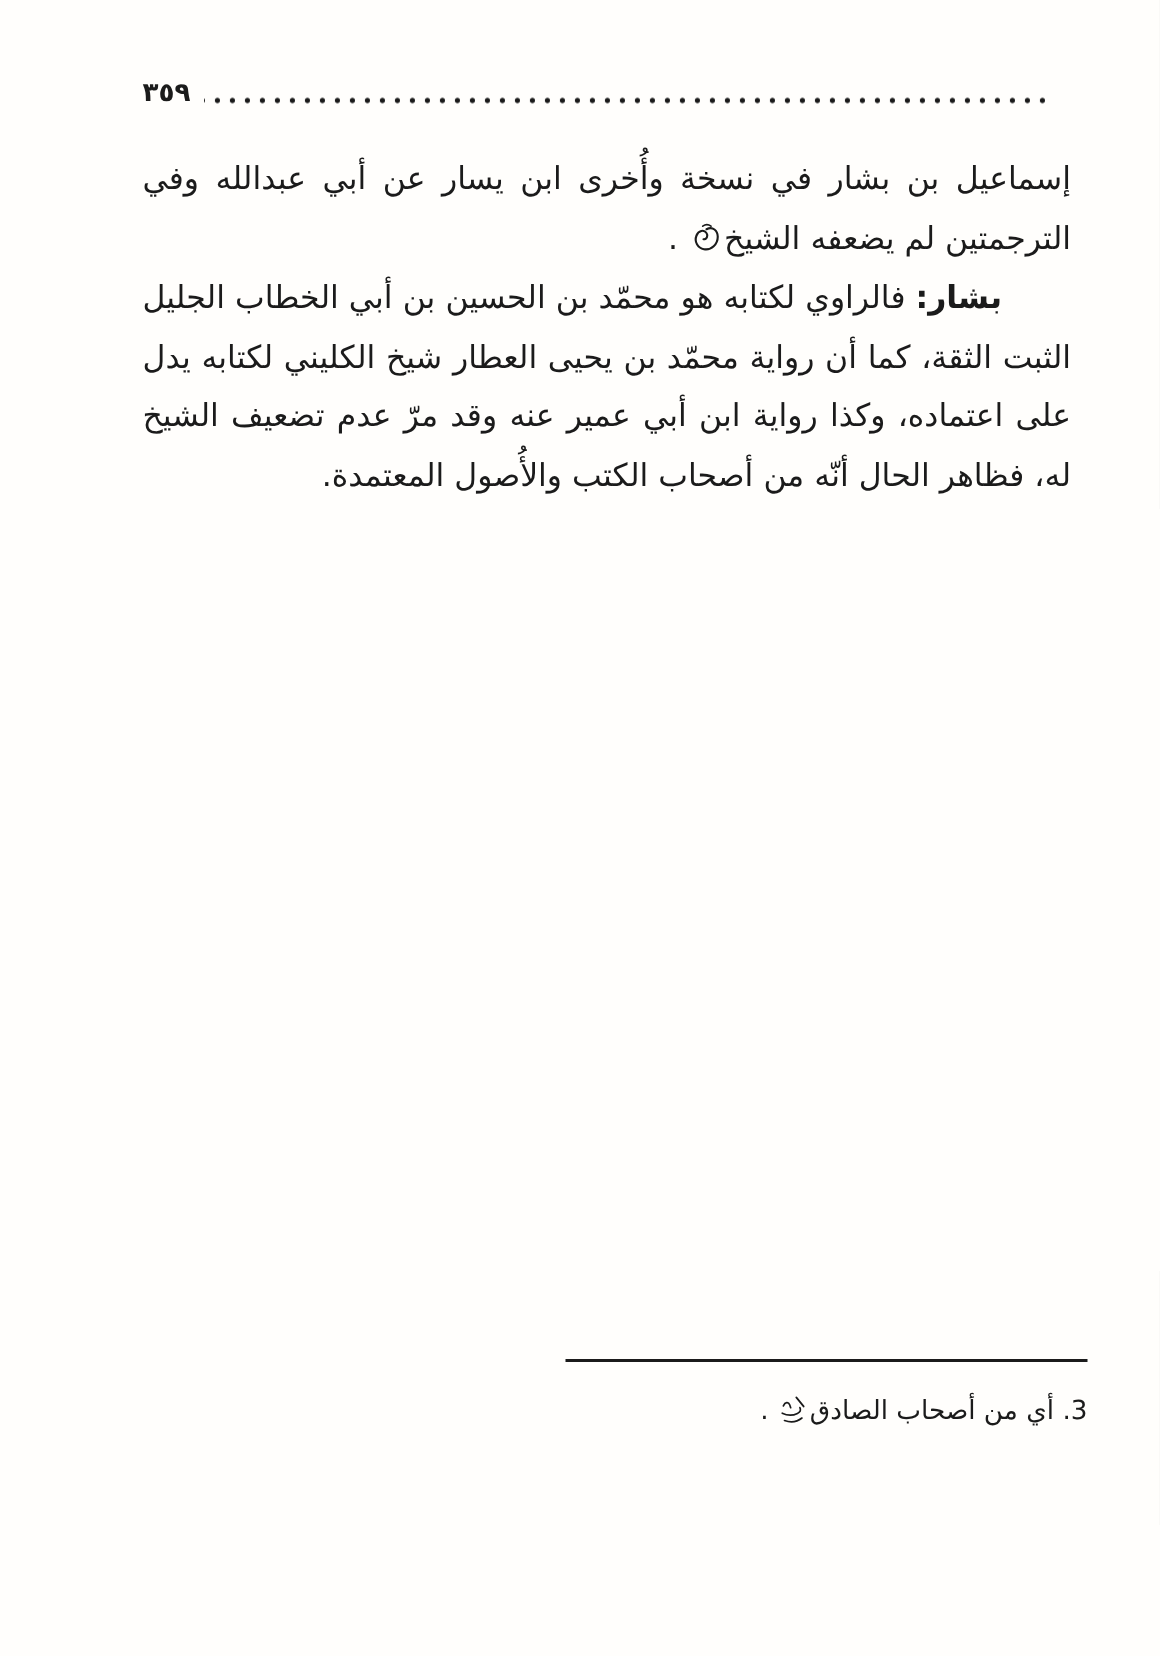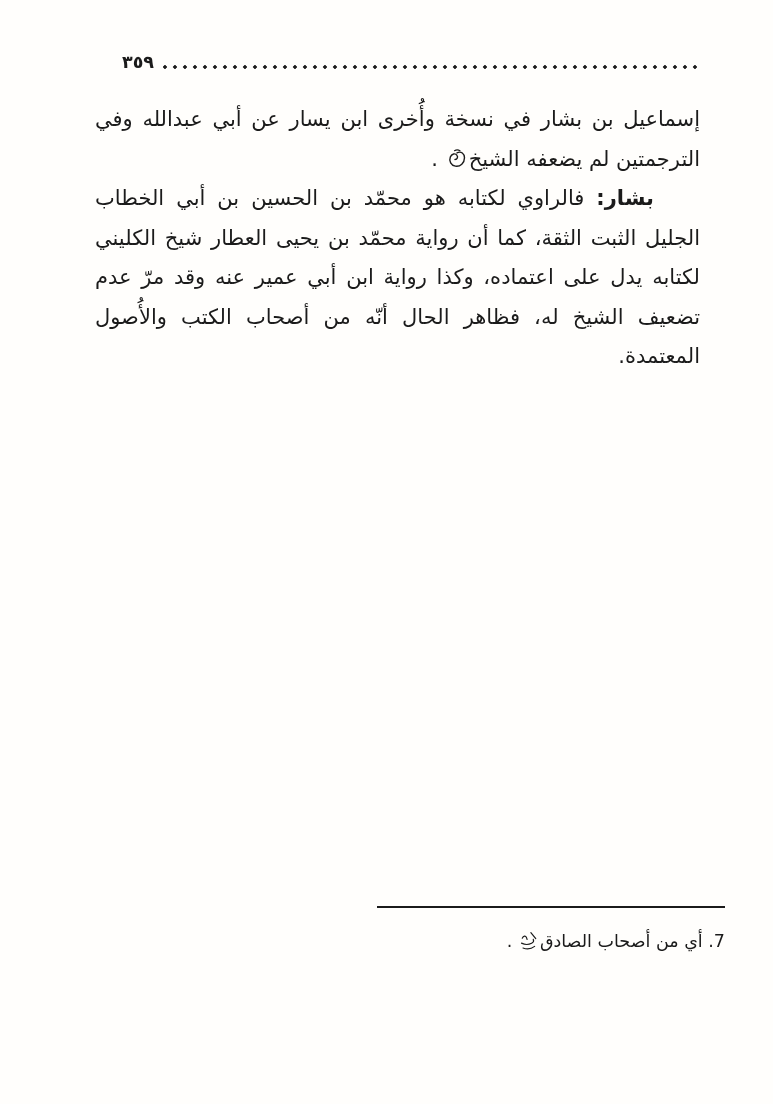--- a/index.html
+++ b/index.html
@@ -27,25 +27,25 @@
     color:var(--ink);
   }
   .head-title { white-space:nowrap; }
   .dot-leader {
     flex:1 1 auto; height:14px; margin-bottom:3px;
     background-image:radial-gradient(circle, var(--ink) 1.5px, transparent 2px);
     background-size:10px 8px;
     background-repeat:repeat-x;
     background-position:right bottom;
   }
-  .page-number { white-space:nowrap; font-size:17.5px; letter-spacing:1px;margin-left:27px; }
+  .page-number { white-space:nowrap; font-size:17.5px; letter-spacing:1px; }
 
   
   .body-text {
-    position:absolute; top:100px; left:95px; right:73px;
+    position:absolute; top:100px; left:95px; right:59px;
     direction:rtl;
     text-align:justify;
     font-size:21px; line-height:39.5px;
     color:var(--ink);
   }
   .para { margin:0; }
   .para.indent { text-indent:46px; }
   .lead { font-weight:bold; }
   .fnref {
     font-size:12.5px; font-weight:bold;
@@ -90,21 +90,21 @@
           </svg></span><span> .</span></p>
 
 
     <p class="para indent"><strong class="lead">بشار:</strong><span> فالراوي لكتابه هو محمّد بن الحسين بن أبي الخطاب الجليل الثبت الثقة، كما أن رواية محمّد بن يحيى العطار شيخ الكليني لكتابه يدل على اعتماده، وكذا رواية ابن أبي عمير عنه وقد مرّ عدم تضعيف الشيخ له، فظاهر الحال أنّه من أصحاب الكتب والأُصول المعتمدة.</span></p>
 
   </main>
 
   <footer class="footnotes">
     <div class="fn-rule"></div>
 
-    <p class="footnote"><span>7. أي من أصحاب الصادق</span><span class="honorific small"><svg viewBox="0 0 24 26" aria-hidden="true">
+    <p class="footnote"><span>3. أي من أصحاب الصادق</span><span class="honorific small"><svg viewBox="0 0 24 26" aria-hidden="true">
             <path d="M3 10c1.5-3.5 4.5-3.8 5.6-1l.9 2.6" fill="none" stroke="currentColor" stroke-width="1.5" stroke-linecap="round"></path>
             <path d="M14.5 2.5l6.5 8" fill="none" stroke="currentColor" stroke-width="1.6" stroke-linecap="round"></path>
             <path d="M2 16.5c4.5 2.2 9.5 2.2 13.5.2 2.2-1.1 3.2-3.2 2.2-5.2" fill="none" stroke="currentColor" stroke-width="1.5" stroke-linecap="round"></path>
             <path d="M4 23c5.5 2 11.5 1 15.5-2.2" fill="none" stroke="currentColor" stroke-width="1.5" stroke-linecap="round"></path>
           </svg></span><span> .</span></p>
 
   </footer>
 
 </div>
 

